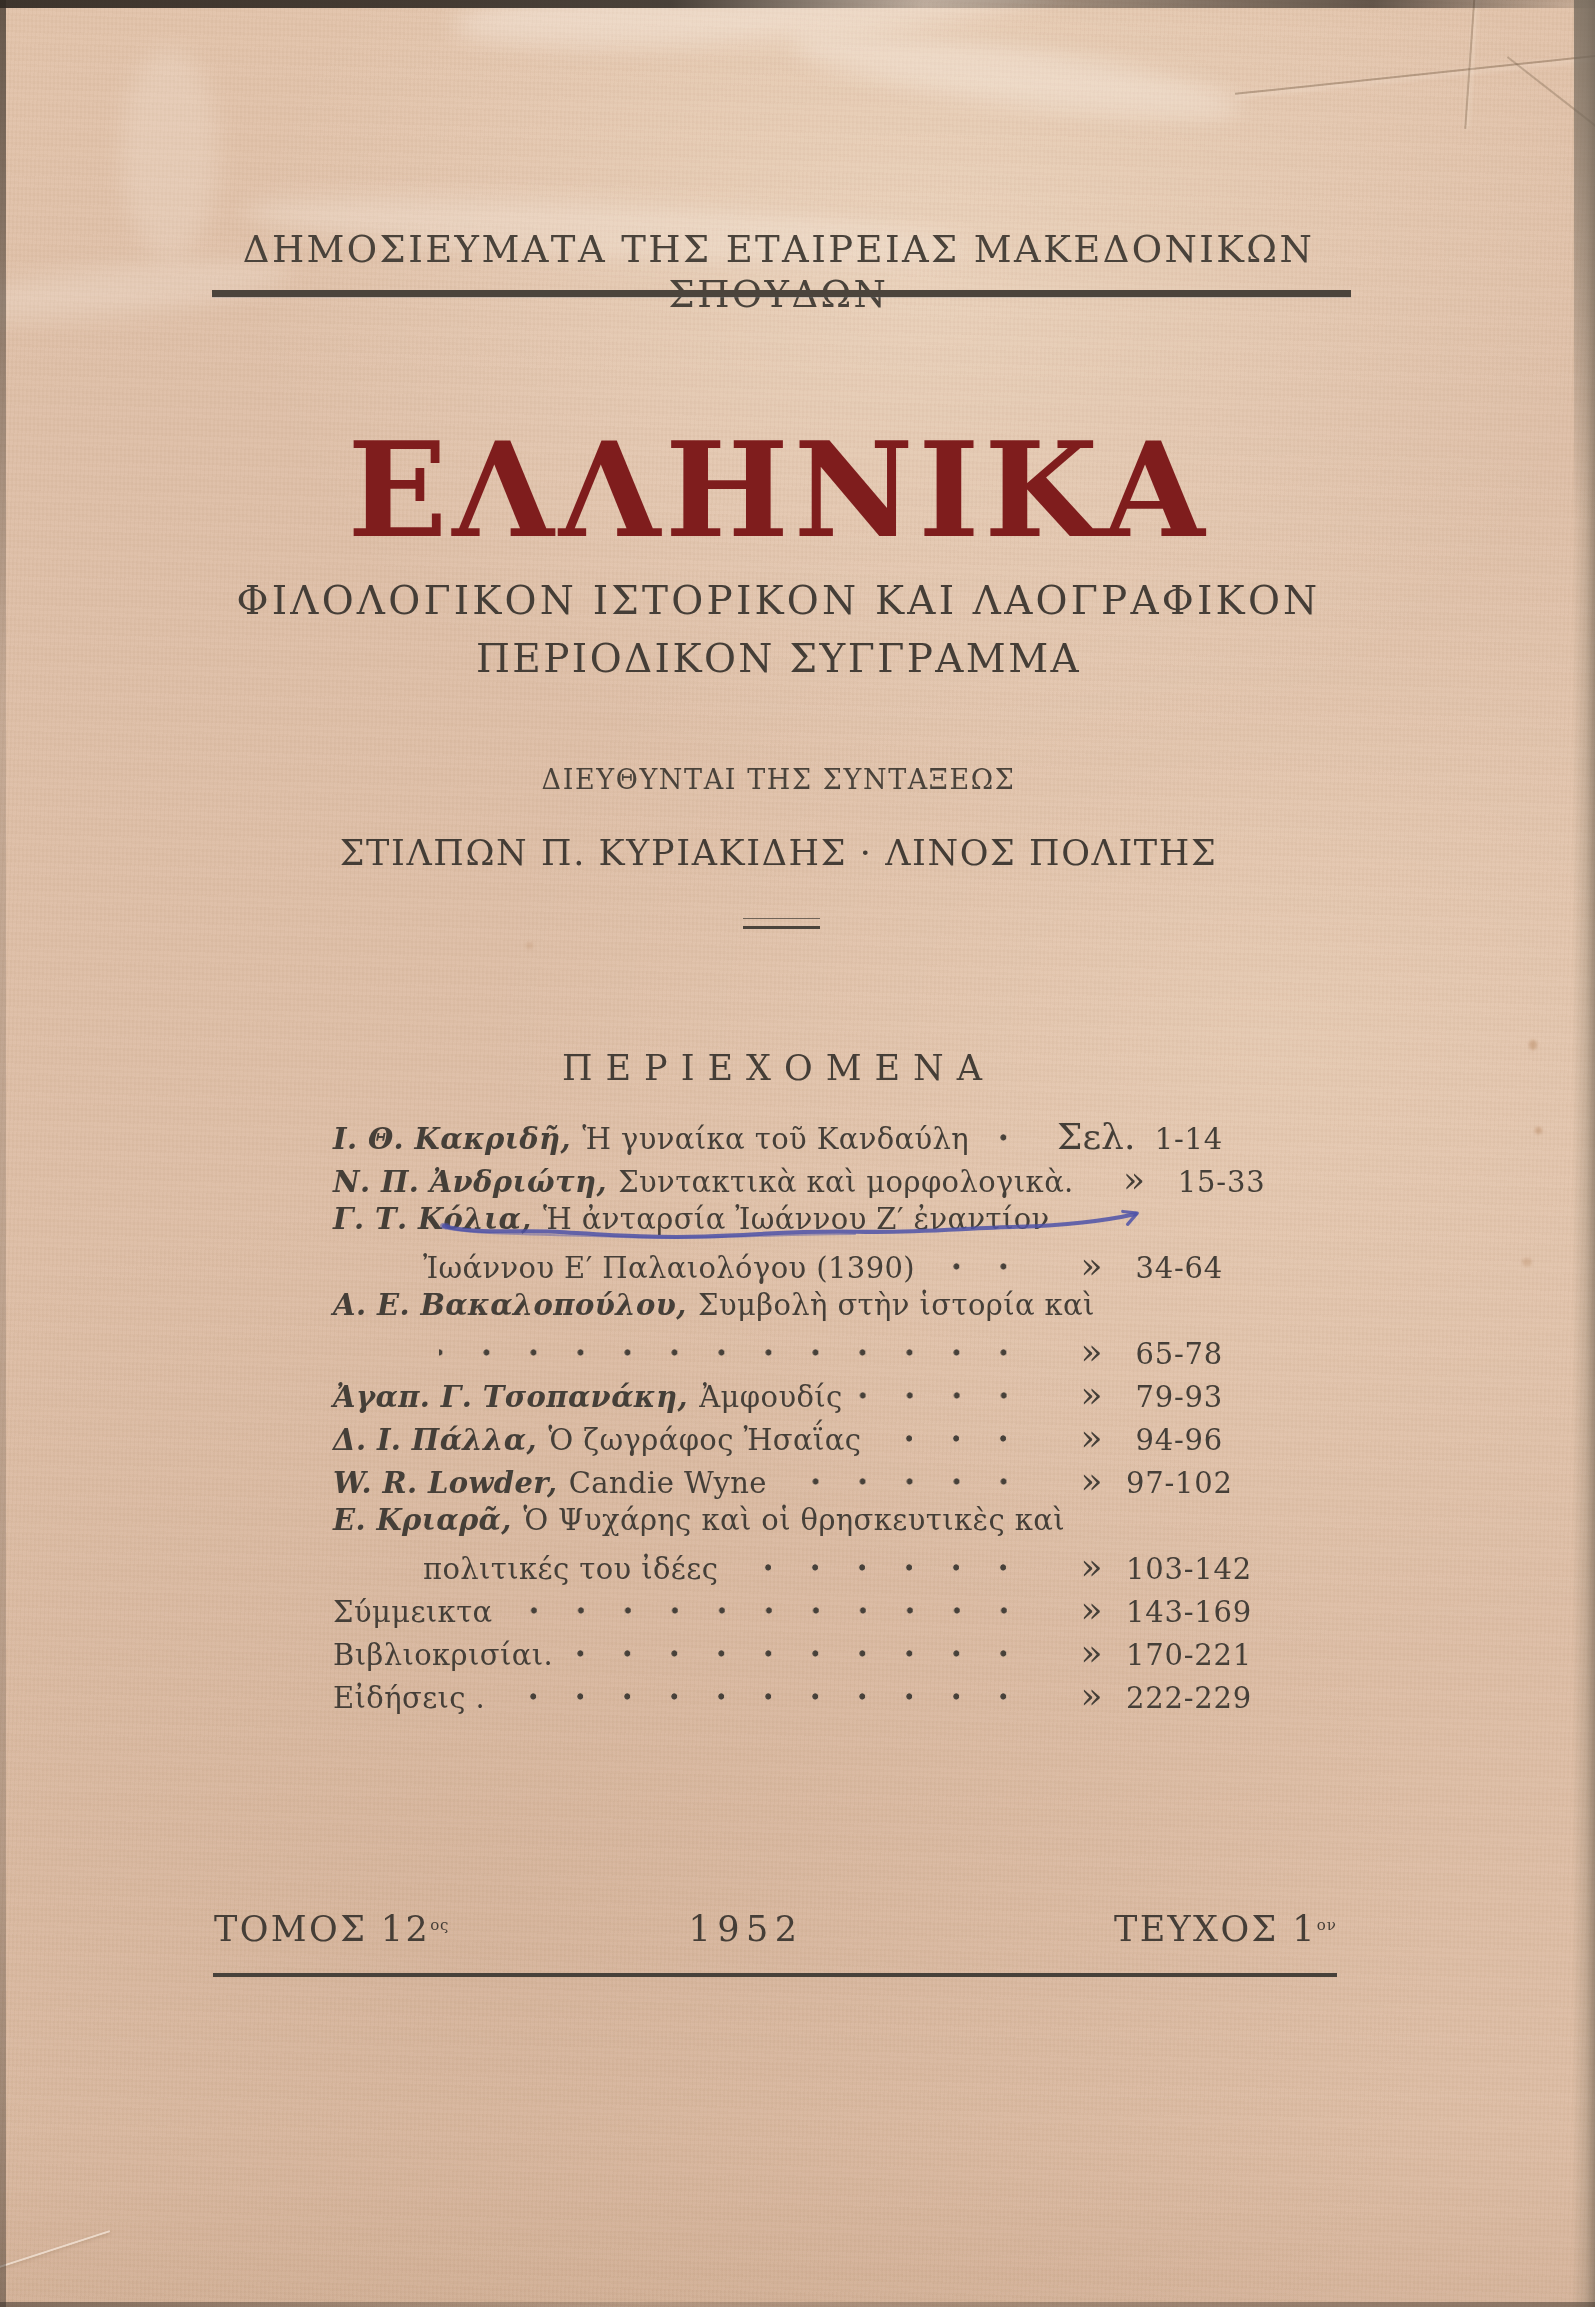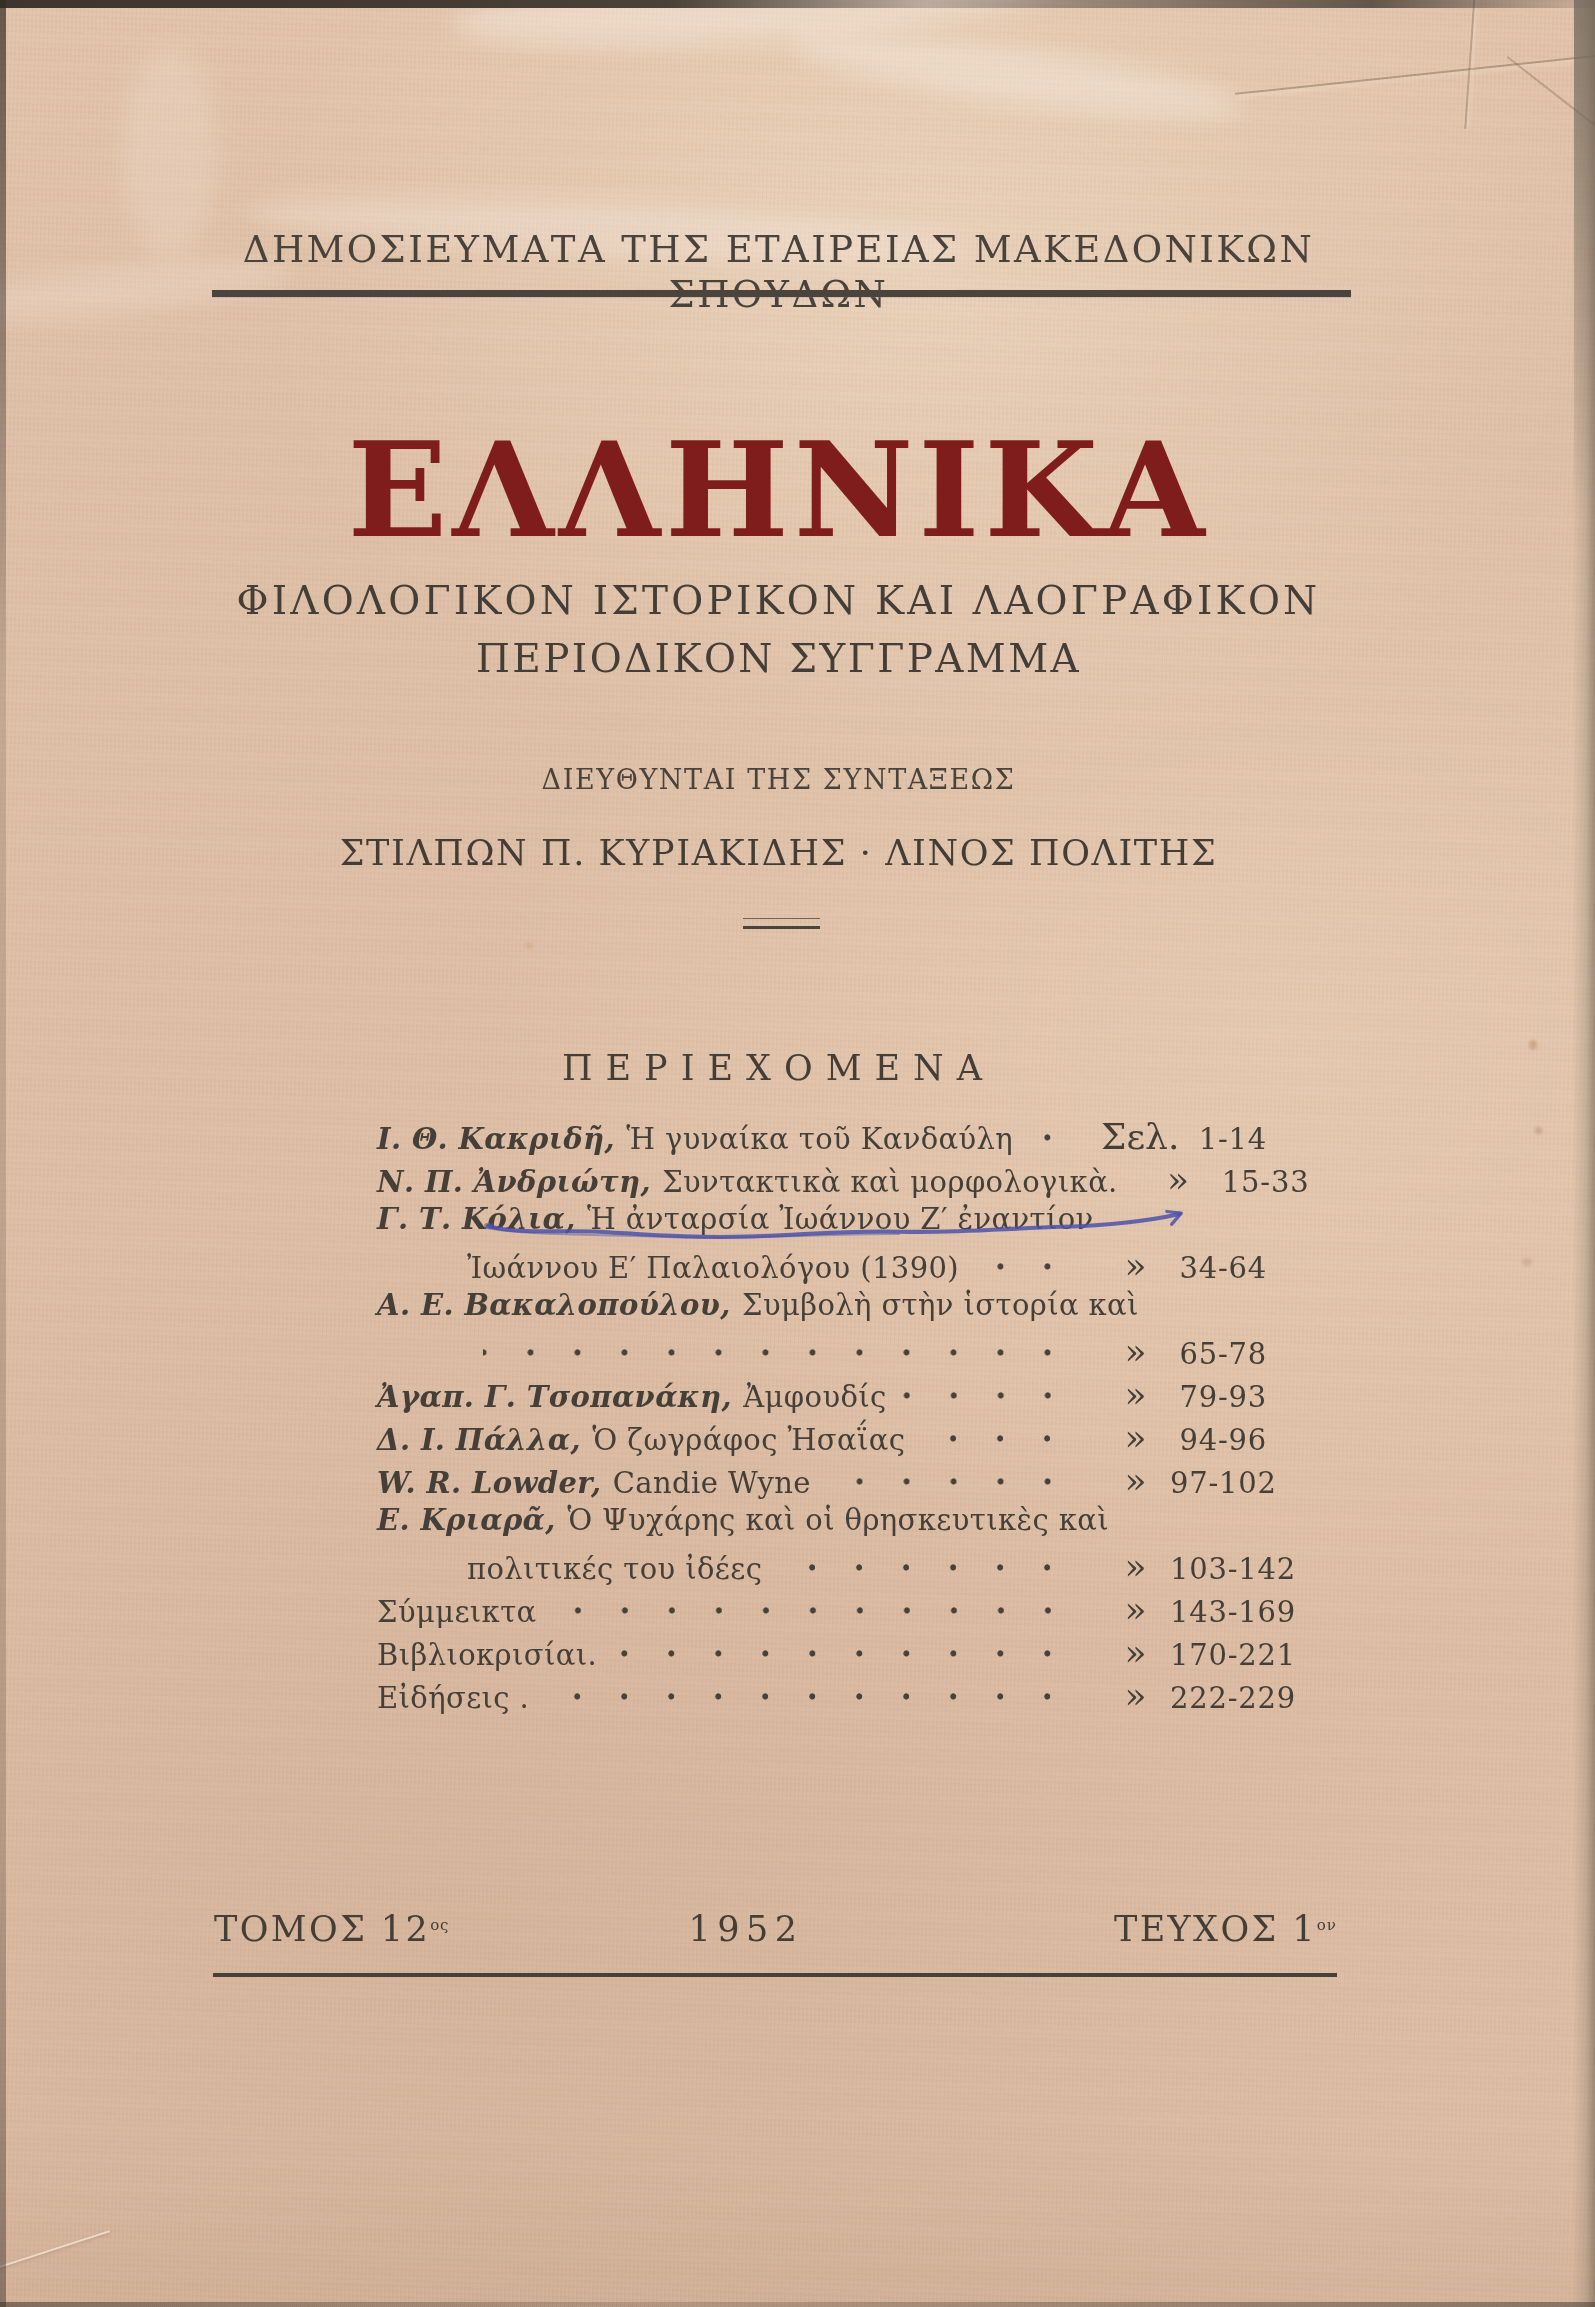--- a/index.html
+++ b/index.html
@@ -60,21 +60,21 @@
   .journal-title{top:419px;font-size:131px;line-height:142px;font-weight:bold;letter-spacing:4.8px;color:#7f1d1d;}
   .subtitle1{top:577px;font-size:39px;line-height:47px;letter-spacing:3.2px;color:#453e37;}
   .subtitle2{top:635px;font-size:39px;line-height:47px;letter-spacing:2.4px;color:#453e37;}
   .editors-label{top:763px;font-size:27px;line-height:34px;letter-spacing:1.6px;color:#4a433b;}
   .editors{top:811px;font-size:35px;line-height:44px;letter-spacing:1.6px;color:#443d36;margin-top:20px;}
   .editors-role{top:868px;font-size:25px;line-height:32px;letter-spacing:1.6px;color:#4a433b;}
   .divider-short{position:absolute;left:743px;top:918px;width:77px;height:7.3px;
     border-top:1.6px solid rgba(75,68,60,0.75);border-bottom:3.2px solid #4b443c;}
   .toc-heading{top:1046px;font-size:35px;line-height:44px;letter-spacing:13px;color:#453e37;}
   
-  #toc{position:absolute;left:333px;top:1116px;width:890px;font-size:29px;color:#453f38;margin-left:44px;}
+  #toc{position:absolute;left:333px;top:1116px;width:890px;font-size:29px;color:#453f38;}
   .toc-line{display:flex;align-items:baseline;height:43px;white-space:nowrap;}
   .toc-line .author{font-weight:bold;font-style:italic;margin-right:11.3px;letter-spacing:0.4px;}
   .toc-line .entry-title{letter-spacing:0.4px;}
   .toc-line .indent{display:inline-block;width:90px;flex:none;}
   .leader{flex:1;height:6.5px;margin:0 9.7px 0 16px;align-self:center;
     background-image:radial-gradient(circle at 3.2px 3.2px, #47413a 2.6px, rgba(71,65,58,0) 3.2px);
     background-size:47px 6.5px;background-repeat:repeat-x;background-position:right center;}
   .toc-line .mark{width:69px;flex:none;text-align:center;font-size:36px;}
   .toc-line .pages{width:97px;flex:none;text-align:right;letter-spacing:0.8px;}
   #ink-underline{position:absolute;left:103px;top:89px;width:719px;height:42px;overflow:visible;}

